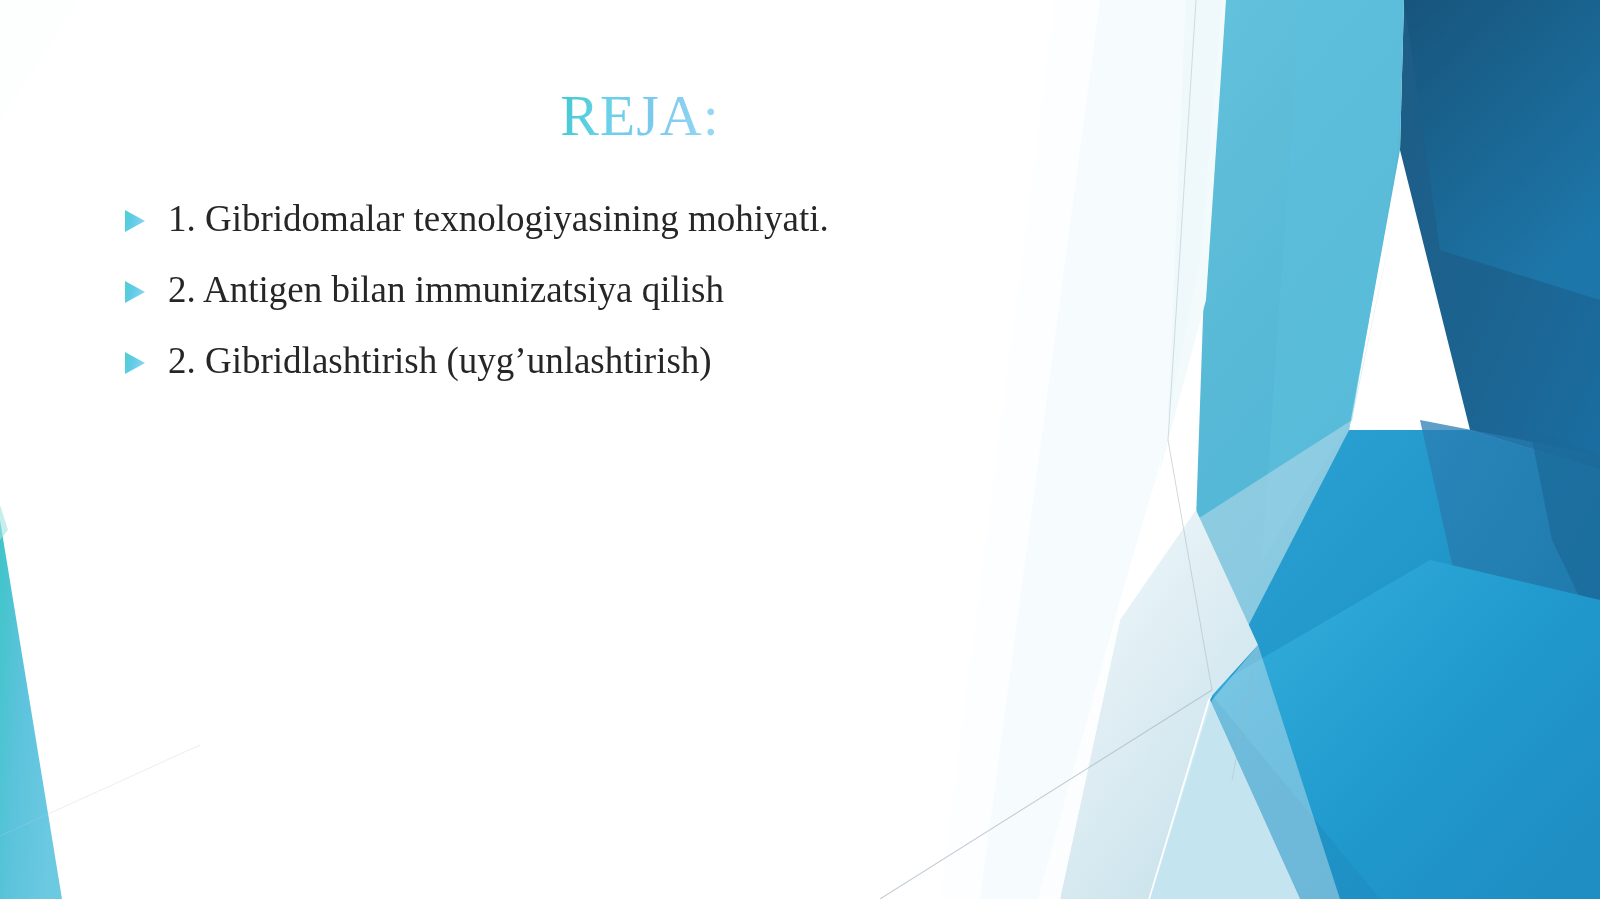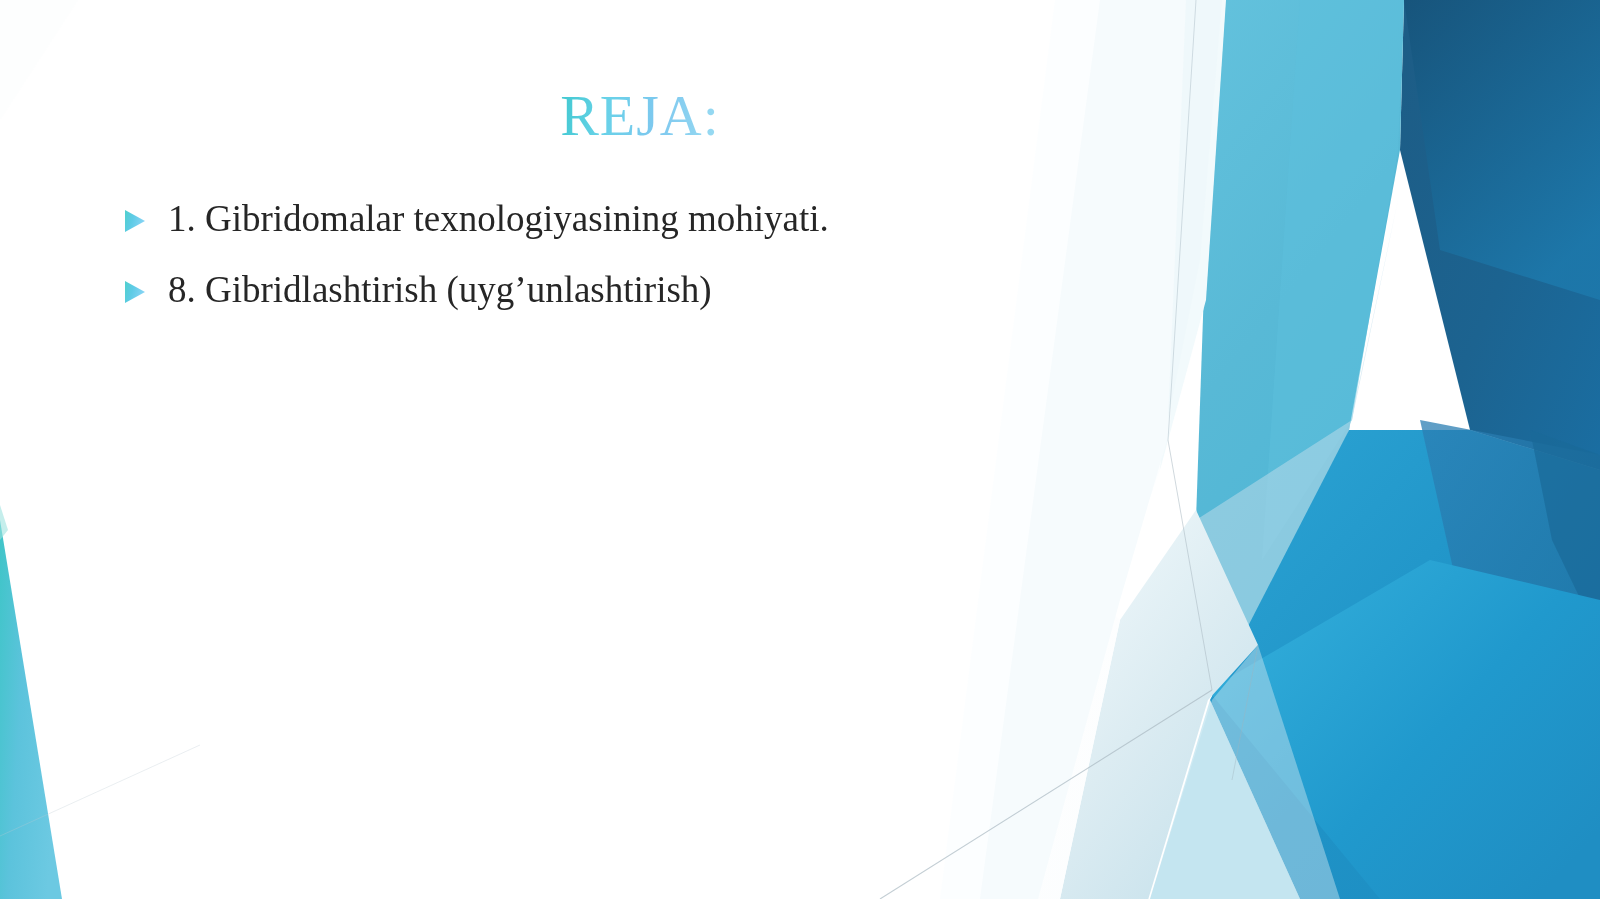--- a/index.html
+++ b/index.html
@@ -200,33 +200,48 @@
               <stop offset="45%" stop-color="#5ecbe6"></stop>
               <stop offset="100%" stop-color="#86d4f4"></stop>
             </linearGradient>
           </defs>
           <polygon points="1,1 21,12 1,23" fill="url(#bg1)"></polygon>
         </svg>
       </span>
       <span class="bullet-text">1. Gibridomalar texnologiyasining mohiyati.</span>
     </li>
 
+    <li class="bullet-row">
+      <span class="bullet-marker">
+        <svg width="22" height="24" viewBox="0 0 22 24" xmlns="http://www.w3.org/2000/svg">
+          <defs>
+            <linearGradient id="bg2" x1="0" y1="0" x2="1" y2="0.3">
+              <stop offset="0%" stop-color="#4fd0cd"></stop>
+              <stop offset="45%" stop-color="#5ecbe6"></stop>
+              <stop offset="100%" stop-color="#86d4f4"></stop>
+            </linearGradient>
+          </defs>
+          <polygon points="1,1 21,12 1,23" fill="url(#bg2)"></polygon>
+        </svg>
+      </span>
+      <span class="bullet-text">2. Antigen bilan immunizatsiya qilish</span>
+    </li>
 
     <li class="bullet-row">
       <span class="bullet-marker">
         <svg width="22" height="24" viewBox="0 0 22 24" xmlns="http://www.w3.org/2000/svg">
           <defs>
             <linearGradient id="bg3" x1="0" y1="0" x2="1" y2="0.3">
               <stop offset="0%" stop-color="#4fd0cd"></stop>
               <stop offset="45%" stop-color="#5ecbe6"></stop>
               <stop offset="100%" stop-color="#86d4f4"></stop>
             </linearGradient>
           </defs>
           <polygon points="1,1 21,12 1,23" fill="url(#bg3)"></polygon>
         </svg>
       </span>
-      <span class="bullet-text">8. Gibridlashtirish (uyg’unlashtirish)</span>
+      <span class="bullet-text">2. Gibridlashtirish (uyg’unlashtirish)</span>
     </li>
 
 
   </ul>
 
 </div>
 
 </body></html>

